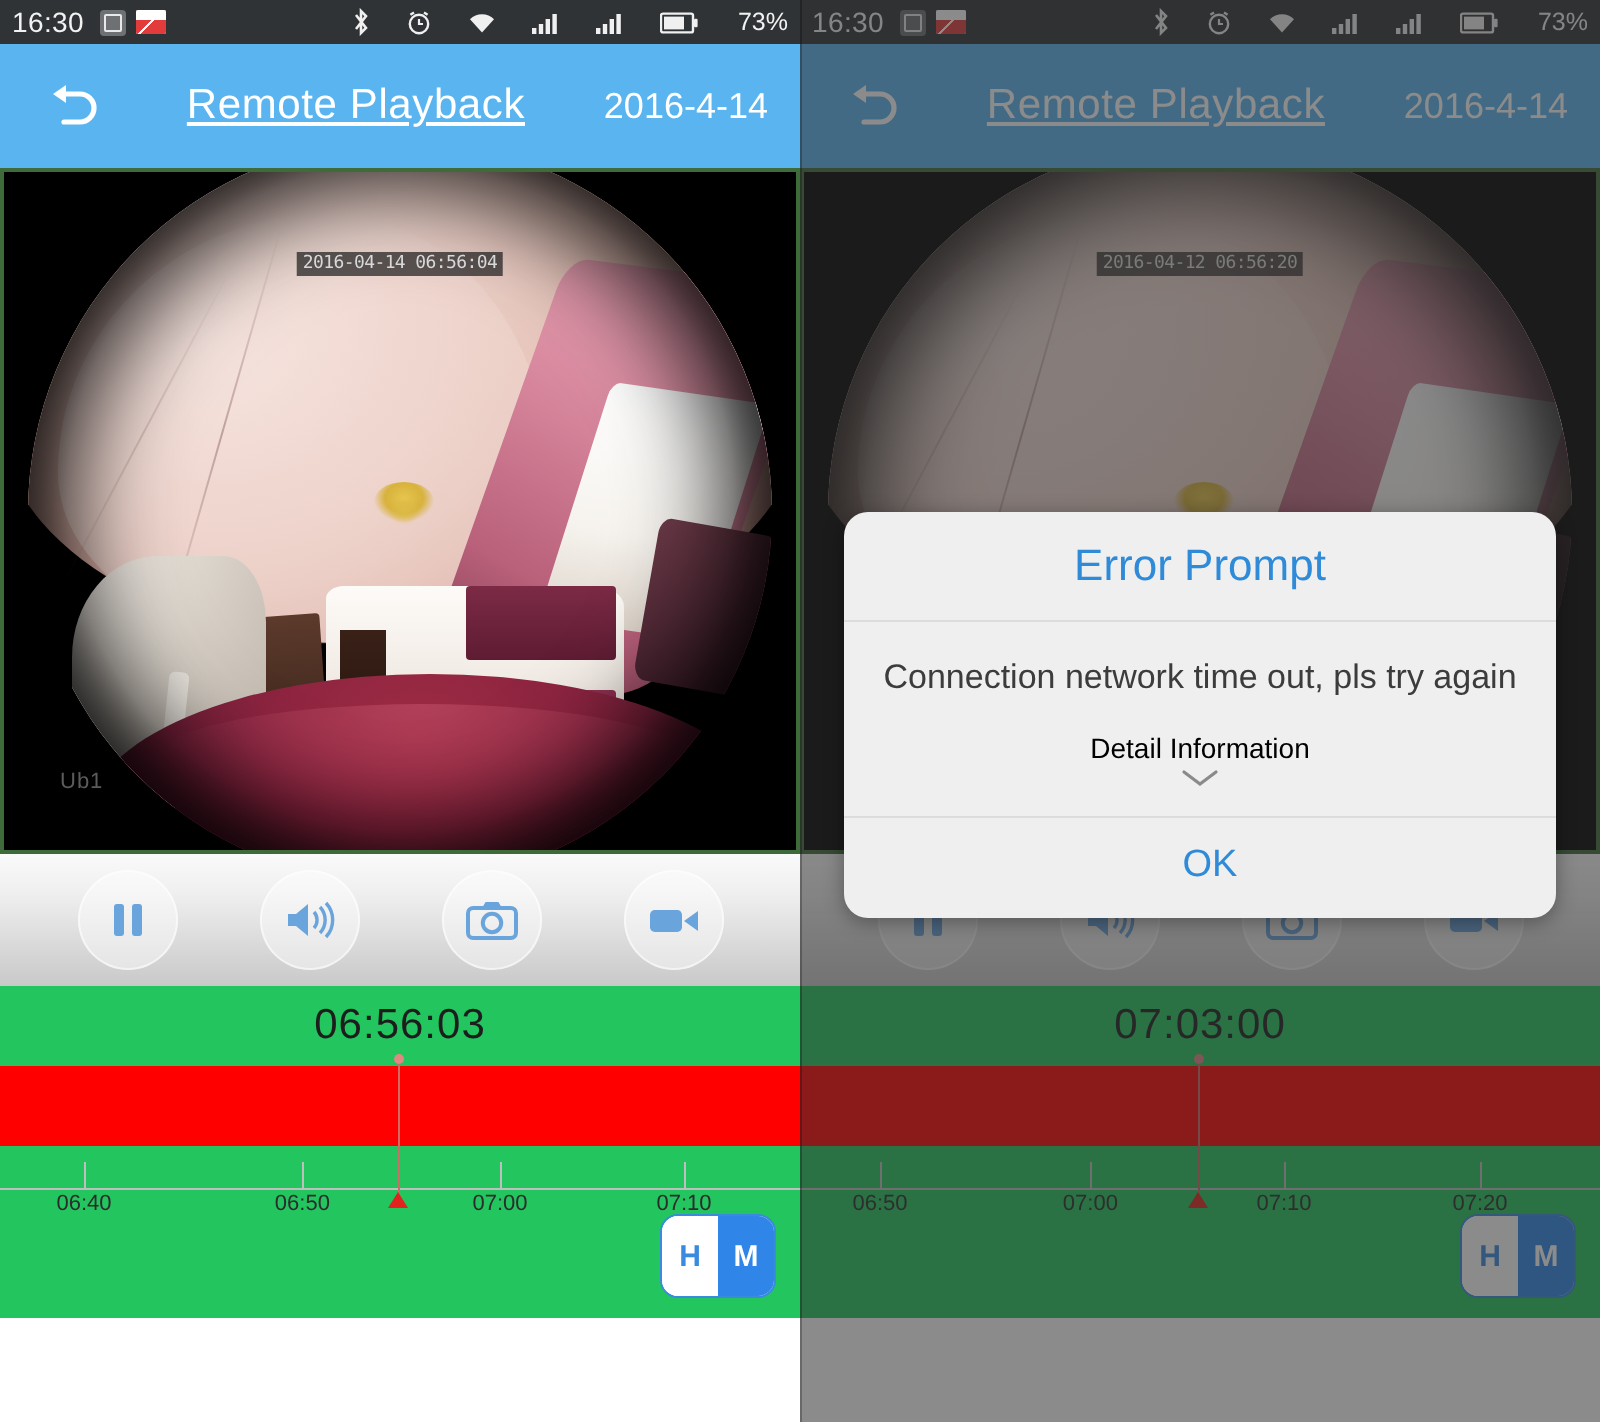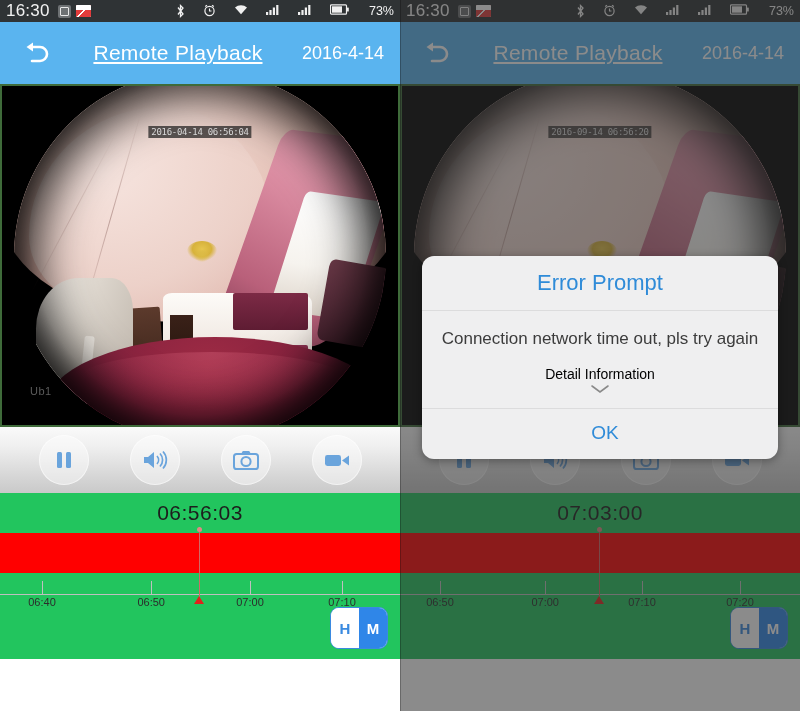--- a/index.html
+++ b/index.html
@@ -9,24 +9,24 @@
     background: #000; overflow: hidden;
   }
   .screen { position: relative; width: 800px; height: 711px; display: flex; }
   .panel { position: relative; width: 400px; height: 711px; overflow: hidden; background:#fff; }
 
   
   .statusbar {
     position: relative; height: 22px; background: #2f3335;
     display: flex; align-items: center; padding: 0 6px; color: #f2f2f2;
   }
-  .sb-time { font-size: 17px; letter-spacing: .2px; font-weight: 400; }
+  .sb-time { font-size: 14px; letter-spacing: .2px; font-weight: 400; }
   .sb-left-icons { display: flex; align-items: center; gap: 5px; margin-left: 8px; }
   .sb-spacer { flex: 1; }
-  .sb-right-icons { display: flex; align-items: flex-start; gap: 18px; }
+  .sb-right-icons { display: flex; align-items: center; gap: 18px; }
   .sb-batt-txt { font-size: 12.5px; margin-left: 2px; }
   .ico { display: block; }
   .sq-ico {
     width: 13px; height: 13px; background: #6d7173; border-radius: 2px;
     position: relative;
   }
   .sq-ico::after{
     content:""; position:absolute; left:2px; top:2px; right:2px; bottom:2px;
     border:1px solid #e8e8e8; border-radius:1px;
   }
@@ -482,21 +482,21 @@
           <div class="fe-cab2"></div>
           <div class="fe-door"></div>
           <div class="fe-door2"></div>
           <div class="fe-table"></div>
           <div class="fe-appliance"></div>
           <div class="fe-sofa"></div>
           <div class="fe-sofa-hi"></div>
           <div class="fe-vig"></div>
         </div>
       </div>
-      <div class="vid-timestamp">2016-09-14 06:56:20</div>
+      <div class="vid-timestamp">2016-04-12 06:56:20</div>
       <div class="video-edge"></div>
     </div>
 
     <div class="controls">
       <div class="ctl-btn">
         <svg class="ctl-ico" width="18" height="20" viewBox="0 0 18 20">
             <rect x="2" y="2" width="5" height="16" rx="1.5"></rect>
             <rect x="11" y="2" width="5" height="16" rx="1.5"></rect>
           </svg>
       </div>

